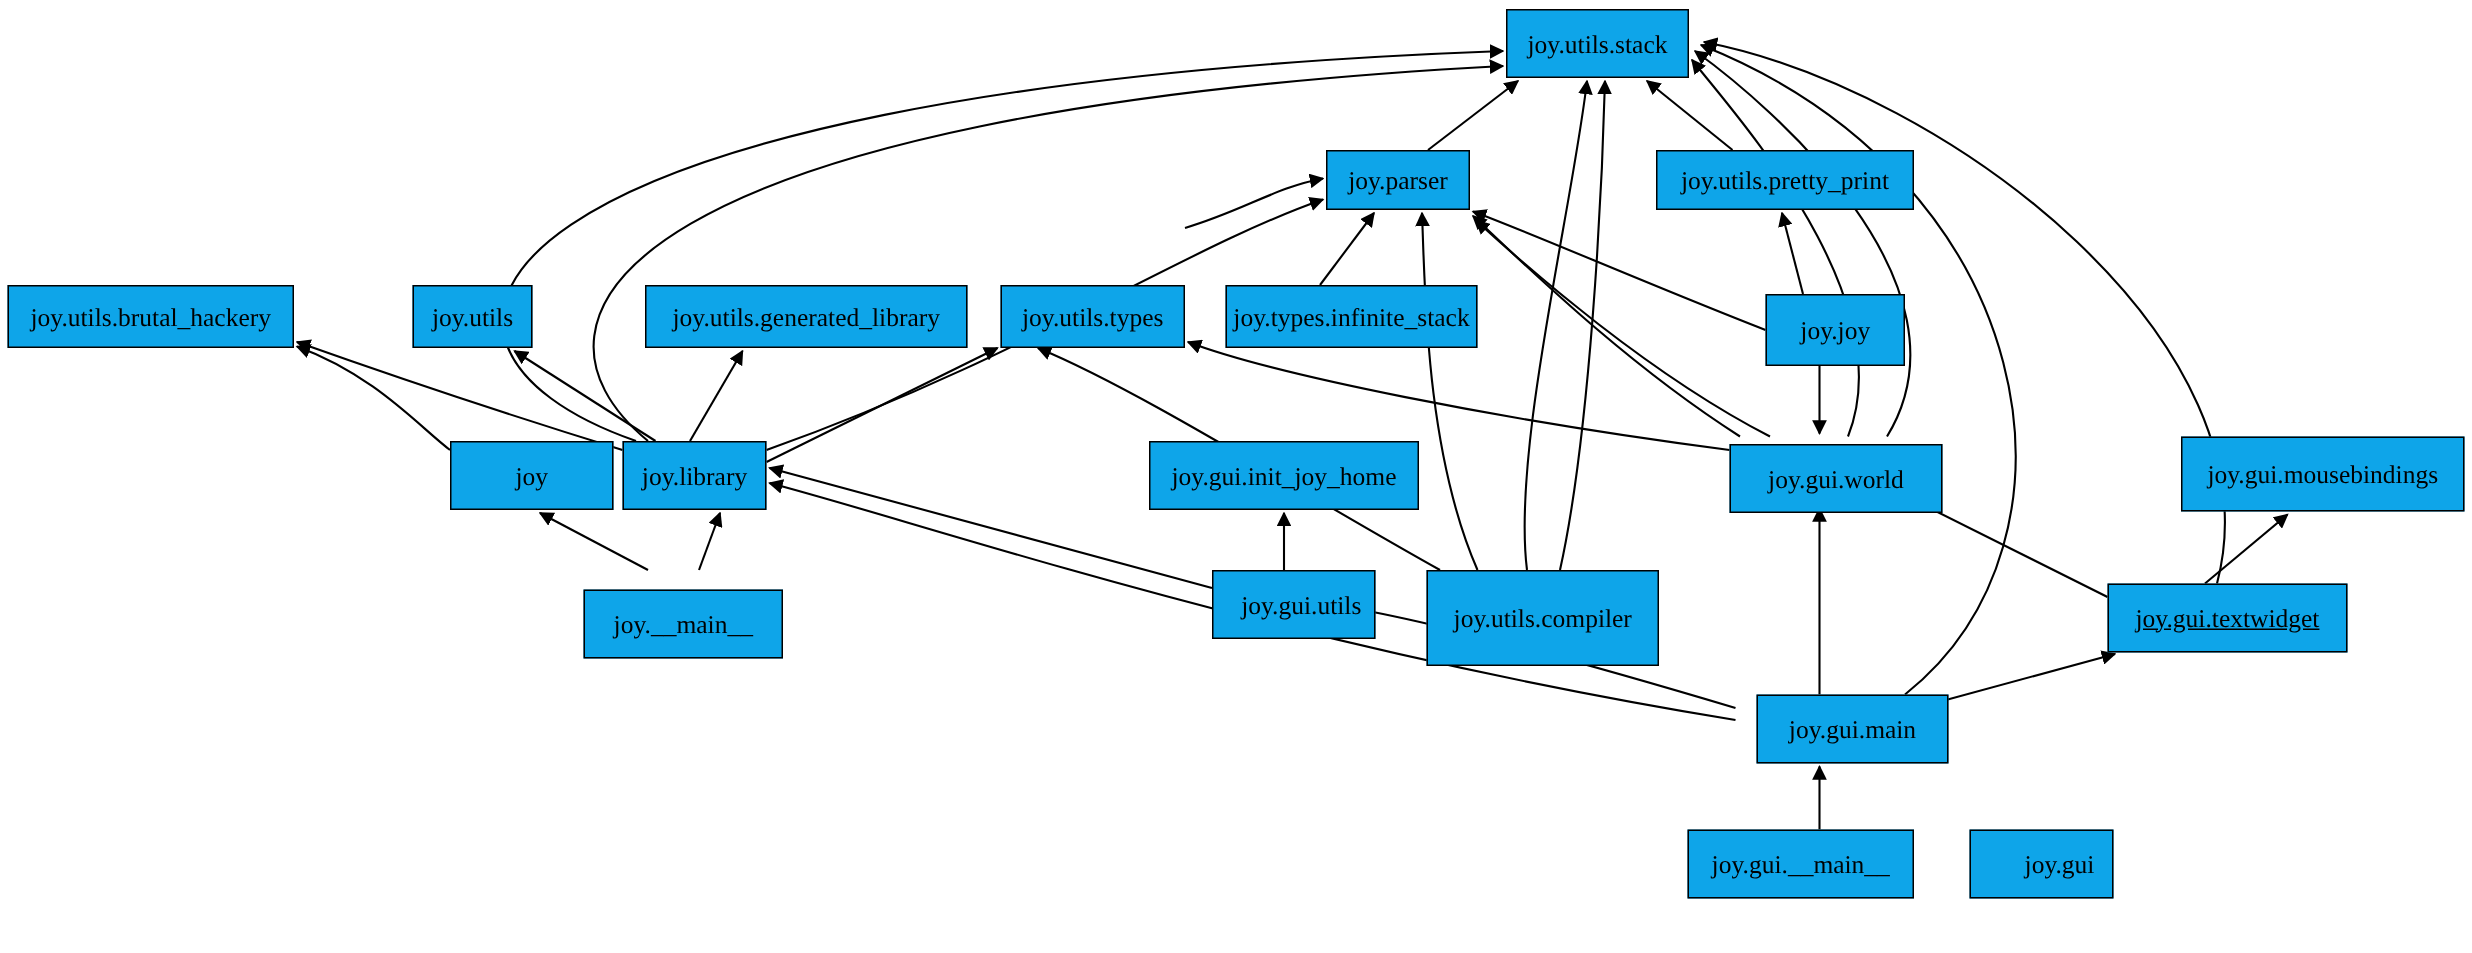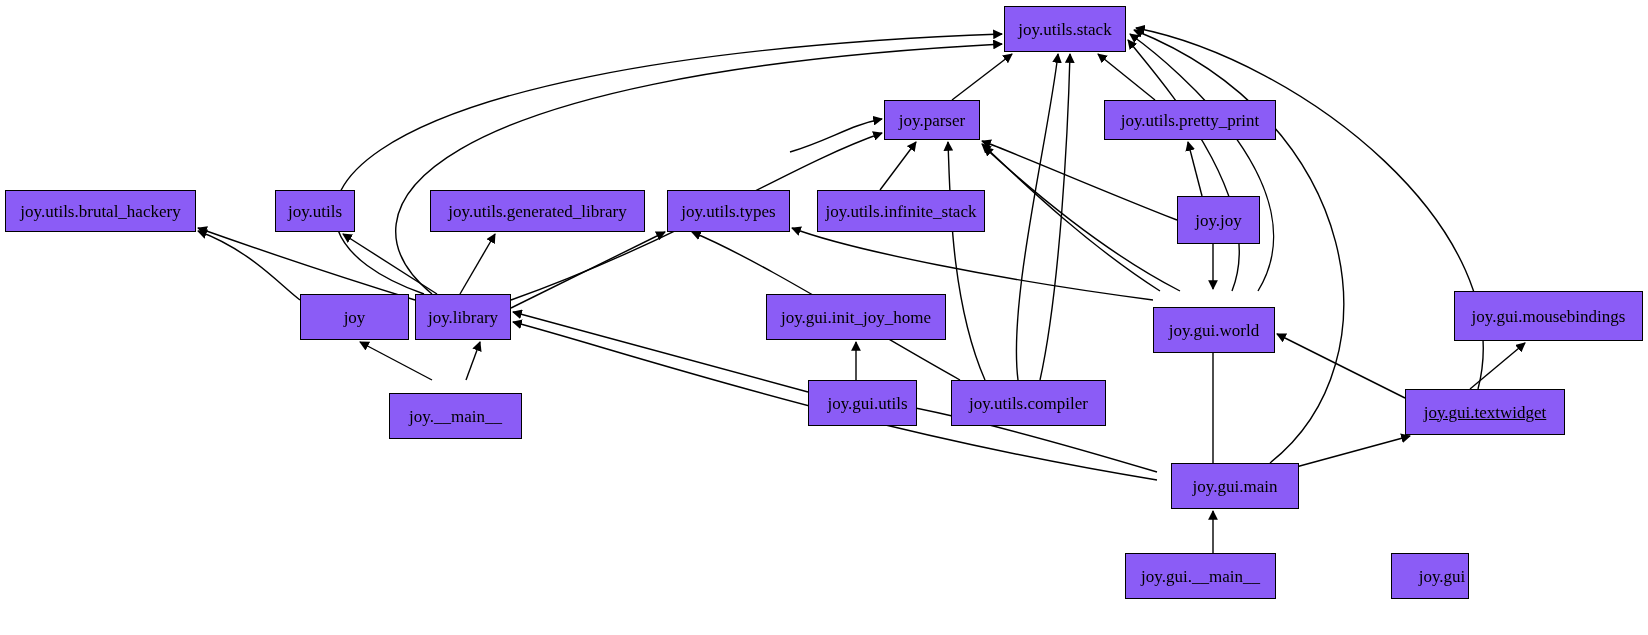--- a/index.html
+++ b/index.html
@@ -27,21 +27,21 @@
     position: absolute;
     left: 0;
     top: 0;
     width: 1648px;
     height: 635px;
   }
   .node {
     position: absolute;
     box-sizing: border-box;
     border: 1px solid #000000;
-    background: #8b5cf6;
+    background: #0ea5e9;
     display: flex;
     align-items: center;
     justify-content: center;
     white-space: nowrap;
   }
   .node-label {
     font-size: 17px;
     color: #000000;
     line-height: 1;
     letter-spacing: 0px;
@@ -115,56 +115,56 @@
       <div class="node" style="left: 275px; top: 190px; width: 80px; height: 42px;">
         <span class="node-label">joy.utils</span>
       </div>
       <div class="node" style="left: 430px; top: 190px; width: 215px; height: 42px;">
         <span class="node-label">joy.utils.generated_library</span>
       </div>
       <div class="node" style="left: 667px; top: 190px; width: 123px; height: 42px;">
         <span class="node-label">joy.utils.types</span>
       </div>
       <div class="node" style="left: 817px; top: 190px; width: 168px; height: 42px;">
-        <span class="node-label">joy.utils.infinite_stack</span>
+        <span class="node-label">joy.types.infinite_stack</span>
       </div>
-      <div class="node" style="left: 1177px; top: 196px; width: 83px; height: 48px;">
+      <div class="node" style="left: 1177px; top: 196px; width: 93px; height: 48px;">
         <span class="node-label">joy.joy</span>
       </div>
       <div class="node" style="left: 300px; top: 294px; width: 109px; height: 46px;">
         <span class="node-label">joy</span>
       </div>
       <div class="node" style="left: 415px; top: 294px; width: 96px; height: 46px;">
         <span class="node-label">joy.library</span>
       </div>
       <div class="node" style="left: 766px; top: 294px; width: 180px; height: 46px;">
         <span class="node-label">joy.gui.init_joy_home</span>
       </div>
-      <div class="node" style="left: 1153px; top: 307px; width: 122px; height: 46px;">
+      <div class="node" style="left: 1153px; top: 296px; width: 142px; height: 46px;">
         <span class="node-label">joy.gui.world</span>
       </div>
       <div class="node" style="left: 1454px; top: 291px; width: 189px; height: 50px;">
         <span class="node-label">joy.gui.mousebindings</span>
       </div>
       <div class="node" style="left: 389px; top: 380px; width: 133px; height: 46px; margin-top: 13px;">
         <span class="node-label">joy.__main__</span>
       </div>
       <div class="node" style="left: 808px; top: 380px; width: 109px; height: 46px; padding-left: 10px;">
         <span class="node-label">joy.gui.utils</span>
       </div>
-      <div class="node" style="left: 951px; top: 380px; width: 155px; height: 46px;">
+      <div class="node" style="left: 951px; top: 380px; width: 155px; height: 64px;">
         <span class="node-label">joy.utils.compiler</span>
       </div>
       <div class="node" style="left: 1405px; top: 389px; width: 160px; height: 46px; text-decoration: underline;">
         <span class="node-label">joy.gui.textwidget</span>
       </div>
       <div class="node" style="left: 1157px; top: 463px; width: 128px; height: 46px; margin-left: 14px;">
         <span class="node-label">joy.gui.main</span>
       </div>
       <div class="node" style="left: 1125px; top: 553px; width: 151px; height: 46px;">
         <span class="node-label">joy.gui.__main__</span>
       </div>
-      <div class="node" style="left: 1391px; top: 553px; width: 78px; height: 46px; padding-left: 24px;">
+      <div class="node" style="left: 1313px; top: 553px; width: 96px; height: 46px; padding-left: 24px;">
         <span class="node-label">joy.gui</span>
       </div>
     </div>
 
 </div>
 
 </body></html>

